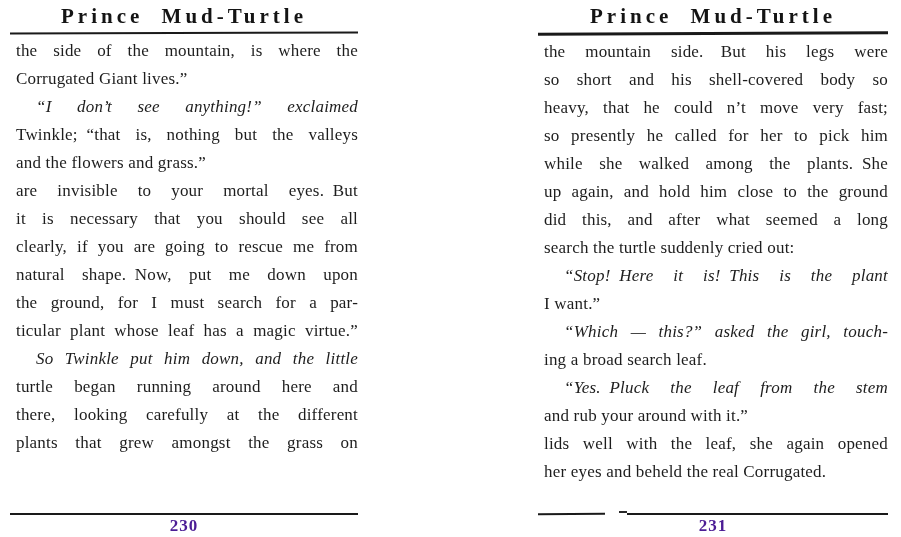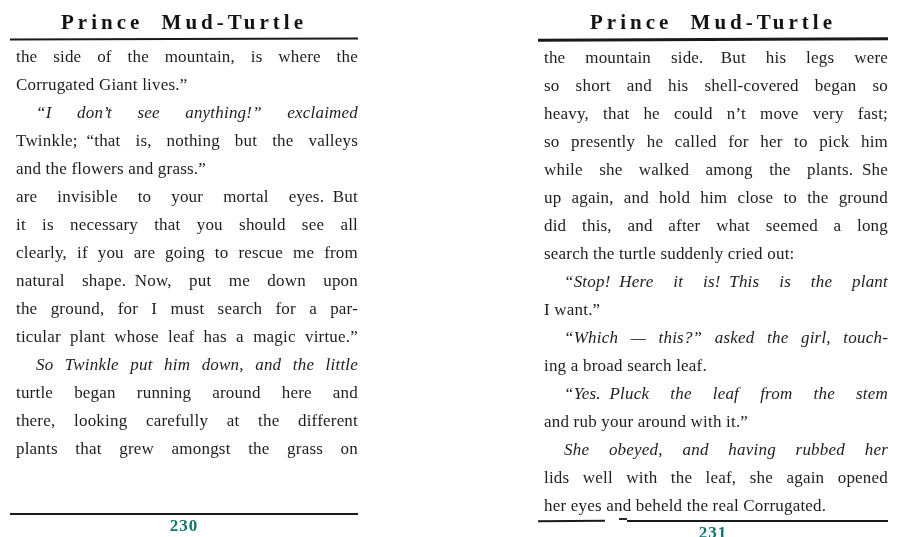--- a/index.html
+++ b/index.html
@@ -20,21 +20,21 @@
     top: 0;
     height: 537px;
     display: flex;
     flex-direction: column;
   }
   .page.left  { left: 10px;  width: 348px; }
   .page.right { left: 538px; width: 350px; }
 
   .running-head {
     margin: 0;
-    padding-top: 9px;
+    padding-top: 3px;
     height: 27px;
     line-height: 27px;
     text-align: center;
     font-size: 21px;
     font-weight: bold;
     letter-spacing: 4px;
     word-spacing: 9px;
     color: #141414;
     white-space: nowrap;
   }
@@ -76,21 +76,21 @@
   .foot-rule.broken .gap { width: 4%; }
   .foot-rule.broken .tick { width: 2.5%; height: 2px; background: #2a2a2a; align-self: flex-start; margin-top: -2px; }
   .foot-rule.broken .seg.b { flex: 1; }
 
   .page-number {
     line-height: 22px;
     text-align: center;
     font-size: 17px;
     font-weight: bold;
     letter-spacing: 1px;
-    color: #0f766e;
+    color: #4c1d95;
   }
 </style>
 </head>
 <body>
 
 <div style="width:100%;height:100%;position:relative;">
 
   <section class="page left">
     <header>
       <h1 class="running-head">Prince Mud-Turtle</h1>
@@ -119,34 +119,33 @@
     </footer>
   </section>
 
   <section class="page right">
     <header>
       <h1 class="running-head">Prince Mud-Turtle</h1>
       <div class="head-rule"></div>
     </header>
     <div class="page-body">
         <div class="line just">the mountain side. But his legs were</div>
-        <div class="line just">so short and his shell-covered began so</div>
+        <div class="line just">so short and his shell-covered body so</div>
         <div class="line just">heavy, that he could n’t move very fast;</div>
         <div class="line just">so presently he called for her to pick him</div>
         <div class="line just">while she walked among the plants. She</div>
         <div class="line just">up again, and hold him close to the ground</div>
         <div class="line just">did this, and after what seemed a long</div>
         <div class="line">search the turtle suddenly cried out:</div>
         <div class="line indent just">“Stop! Here it is! This is the plant</div>
         <div class="line">I want.”</div>
         <div class="line indent just">“Which — this?” asked the girl, touch-</div>
         <div class="line">ing a broad search leaf.</div>
         <div class="line indent just">“Yes. Pluck the leaf from the stem</div>
         <div class="line">and rub your around with it.”</div>
-        <div class="line indent just">She obeyed, and having rubbed her</div>
         <div class="line just">lids well with the leaf, she again opened</div>
         <div class="line">her eyes and beheld the real Corrugated.</div>
       </div>
     <footer>
       <div class="foot-rule broken">
         <div class="seg a"></div>
         <div class="gap"></div>
         <div class="tick"></div>
         <div class="seg b"></div>
       </div>

